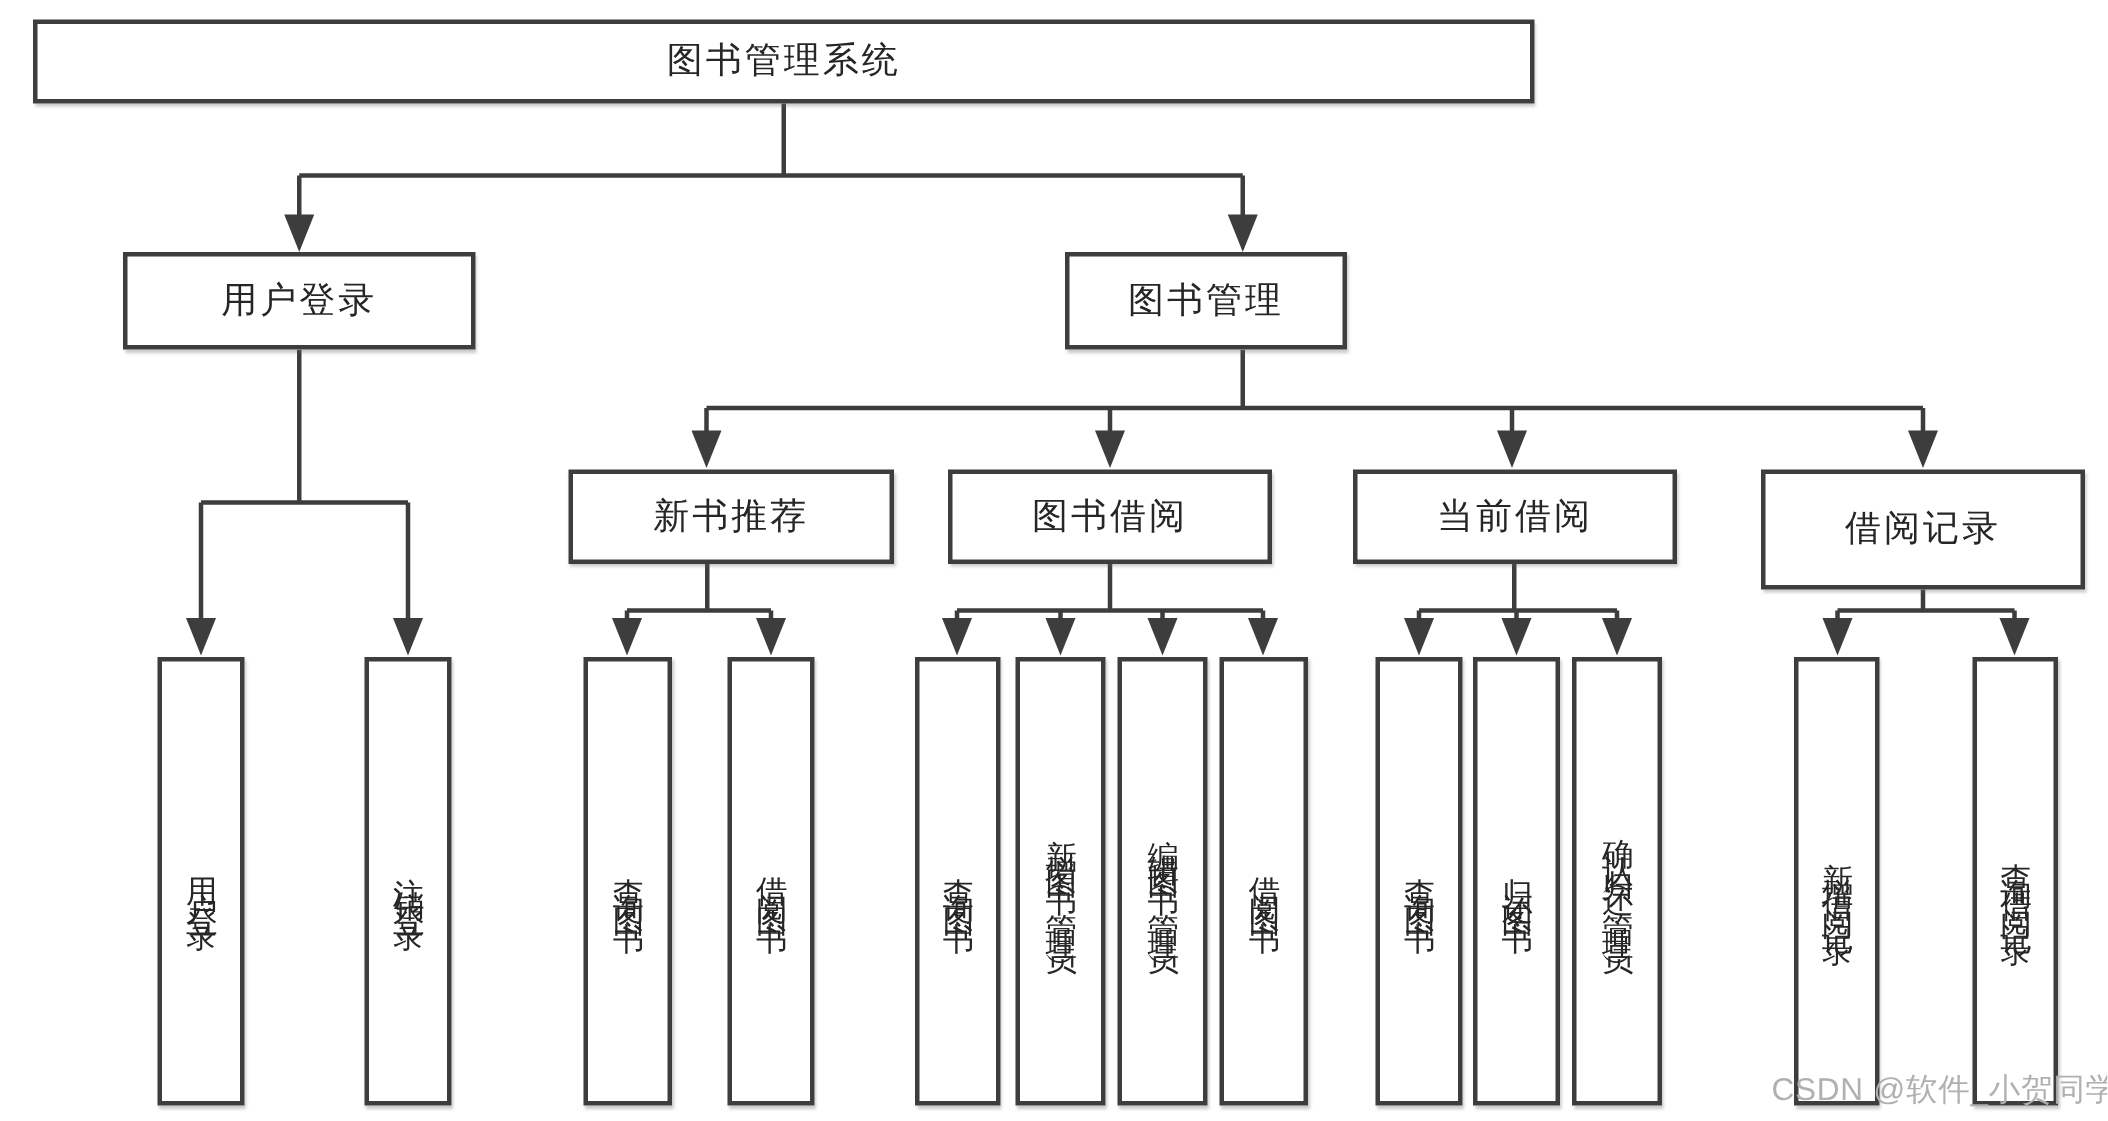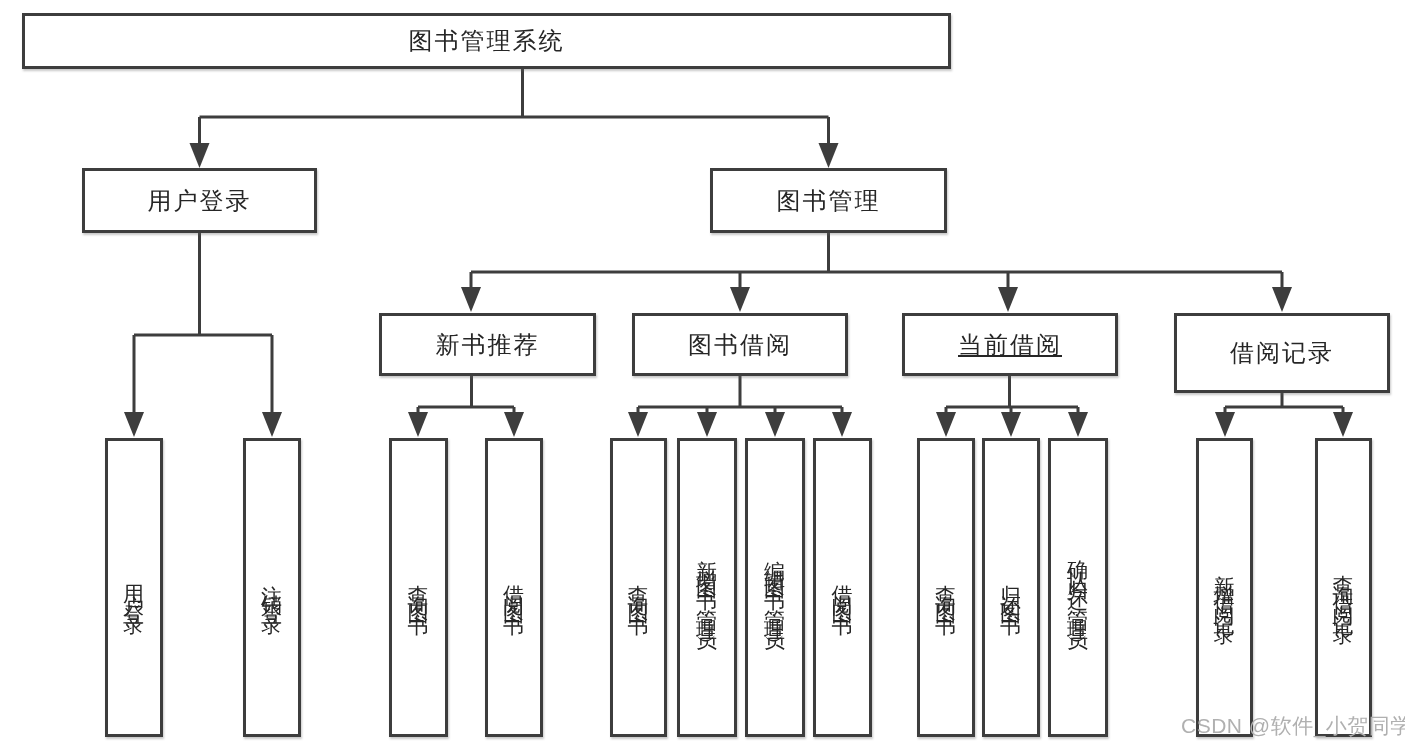--- a/index.html
+++ b/index.html
@@ -99,38 +99,38 @@
       <polygon points="1001,412 1021,412 1011,437" fill="#3d3d3d" stroke="none"></polygon>
       <polygon points="1068,412 1088,412 1078,437" fill="#3d3d3d" stroke="none"></polygon>
     </g>
     <g>
       <path d="M1282 376 V407 M1225 407 H1343 M1225 407 V421 M1343 407 V421"></path>
       <polygon points="1215,412 1235,412 1225,437" fill="#3d3d3d" stroke="none"></polygon>
       <polygon points="1333,412 1353,412 1343,437" fill="#3d3d3d" stroke="none"></polygon>
     </g>
   </svg>
 
-  <div class="box" style="left:22px; top:13px; width:929px; height:56px;">
+  <div class="box" style="left:22px; top:13px; width:1001px; height:56px;">
     <span class="hlabel">图书管理系统</span>
   </div>
 
   <div class="box" style="left:82px; top:168px; width:235px; height:65px;">
     <span class="hlabel">用户登录</span>
   </div>
-  <div class="box" style="left:710px; top:168px; width:237px; height:65px;">
+  <div class="box" style="left:710px; top:168px; width:188px; height:65px;">
     <span class="hlabel">图书管理</span>
   </div>
 
   <div class="box" style="left:363px; top:313px; width:217px; height:63px;margin-left:16px;">
     <span class="hlabel">新书推荐</span>
   </div>
   <div class="box" style="left:632px; top:313px; width:216px; height:63px;">
     <span class="hlabel">图书借阅</span>
   </div>
-  <div class="box" style="left:902px; top:313px; width:216px; height:63px;text-decoration:underline;">
+  <div class="box" style="left:902px; top:313px; width:216px; height:63px;">
     <span class="hlabel">当前借阅</span>
   </div>
   <div class="box" style="left:1174px; top:313px; width:216px; height:80px;">
     <span class="hlabel">借阅记录</span>
   </div>
 
   <div class="box" style="left:105px; top:438px; width:58px; height:299px;">
     <span class="vlabel">用户登录</span>
   </div>
   <div class="box" style="left:243px; top:438px; width:58px; height:299px;">

